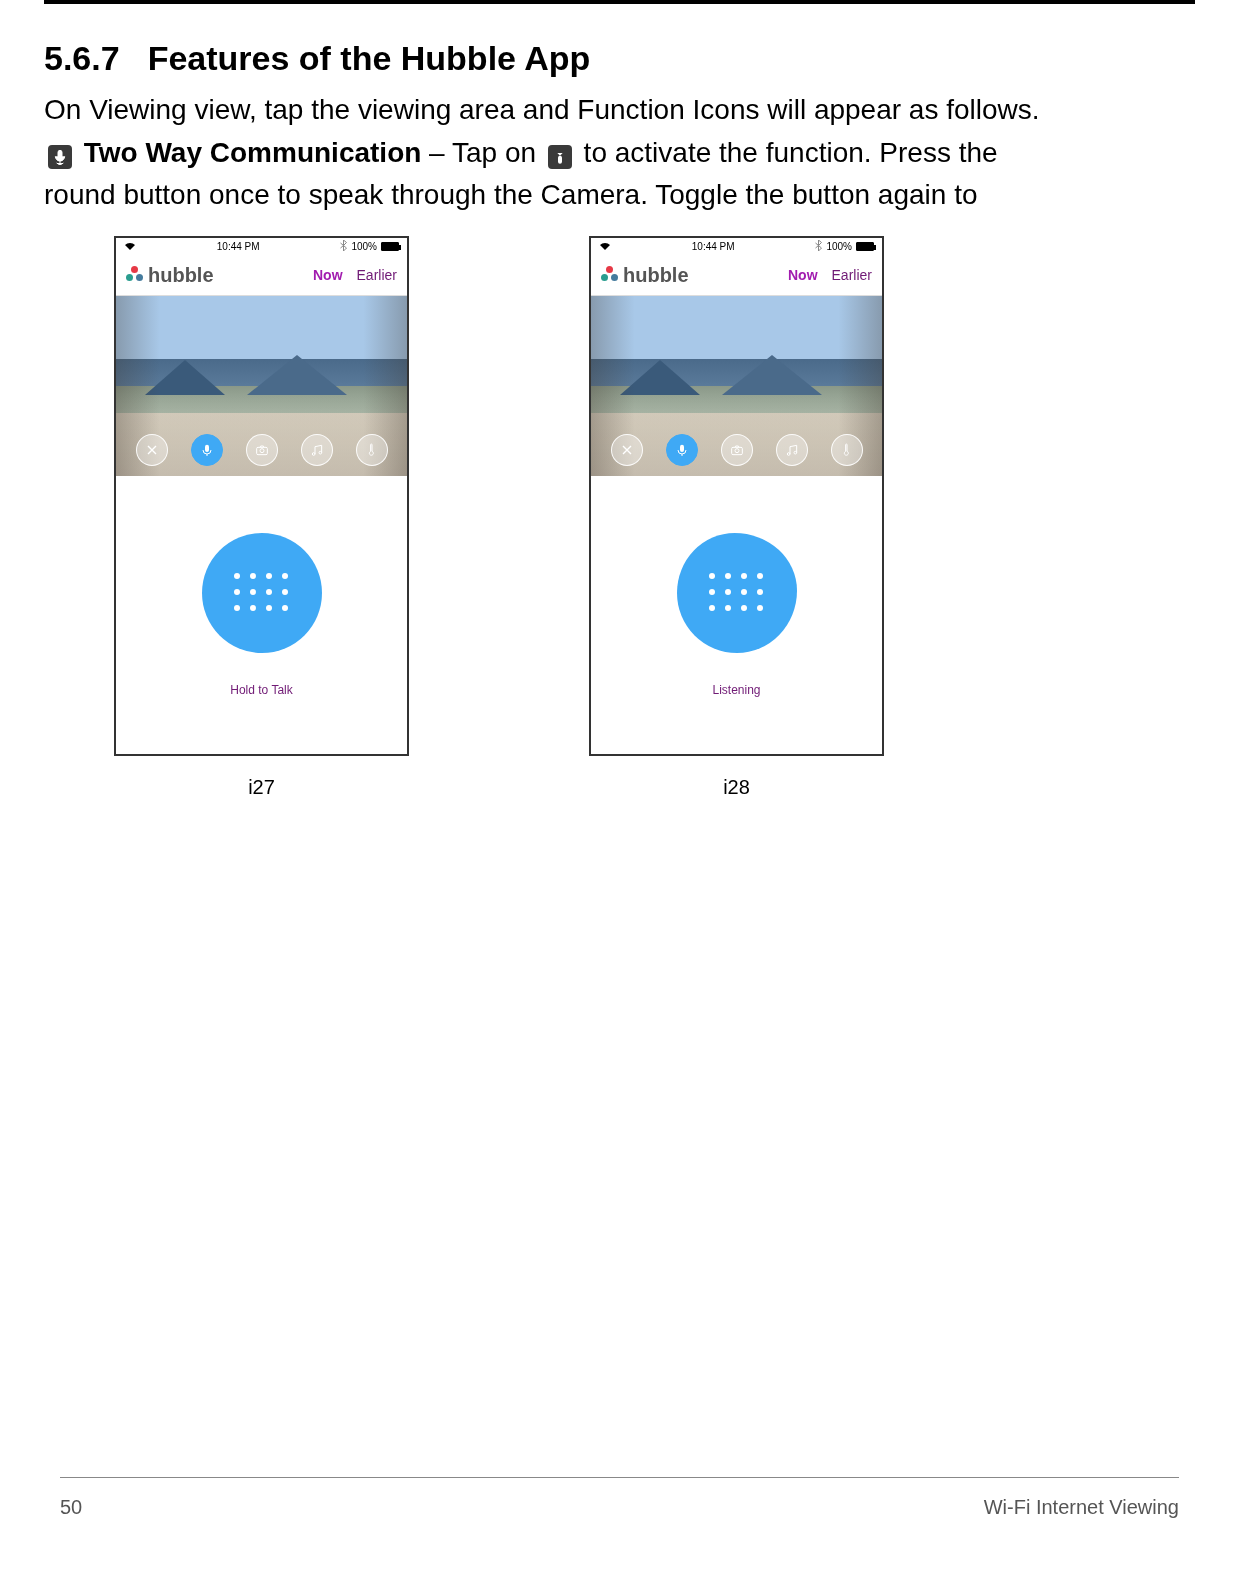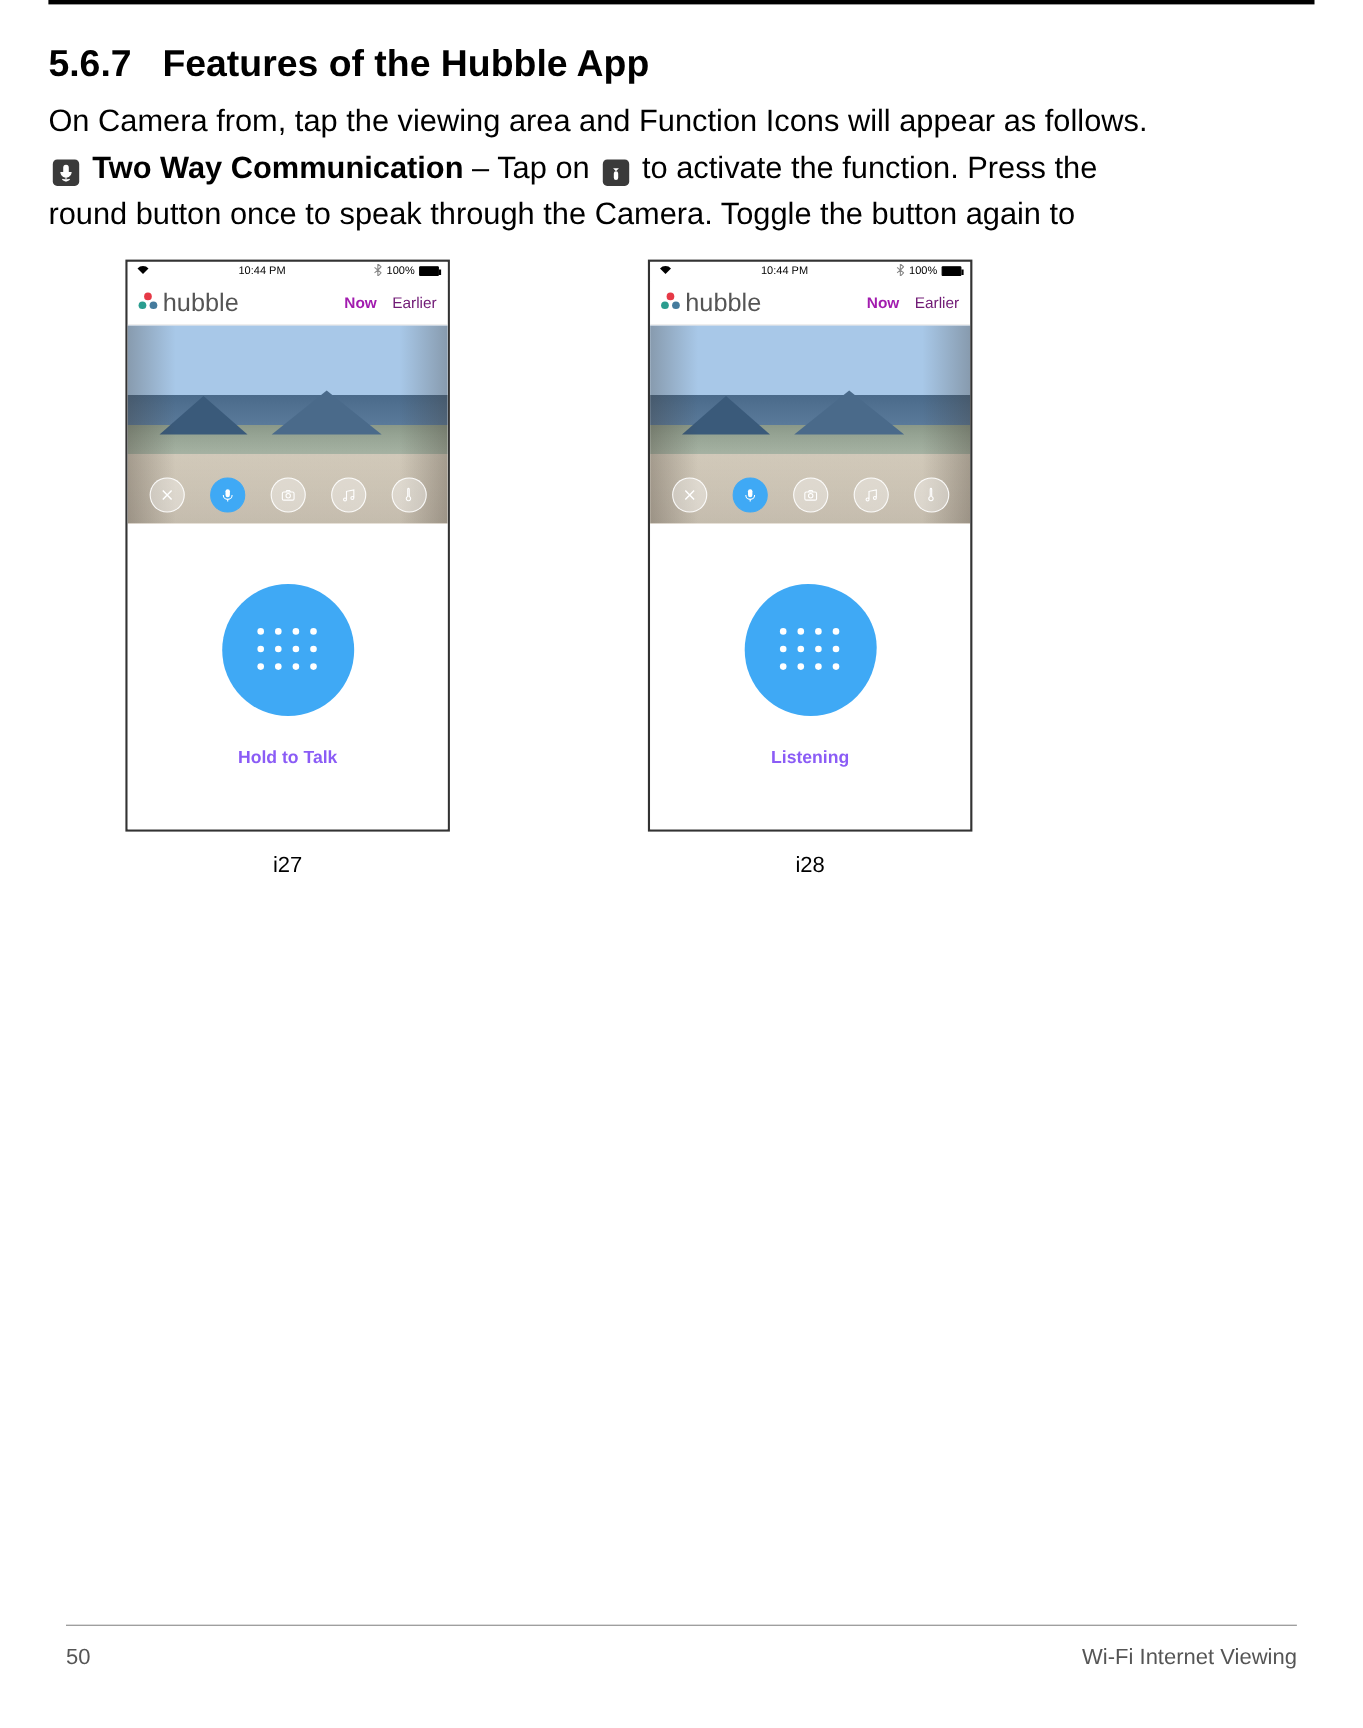--- a/index.html
+++ b/index.html
@@ -80,22 +80,22 @@
       border-bottom: 1px solid #ddd;
       display: flex;
       align-items: center;
       justify-content: space-between;
       padding: 0 10px;
     }
     .hubble-logo {
       display: flex;
       align-items: center;
       gap: 4px;
-      font-size: 23px;
-      font-weight: 400;
+      font-size: 20px;
+      font-weight: 700;
       color: #555;
     }
     .logo-dots {
       display: inline-block;
       position: relative;
       width: 18px;
       height: 18px;
     }
     .logo-dots span {
       position: absolute;
@@ -199,23 +199,23 @@
       grid-template-columns: repeat(4, 8px);
       grid-template-rows: repeat(3, 8px);
       gap: 8px;
     }
     .dot-grid span {
       width: 6px; height: 6px;
       background: #fff;
       border-radius: 50%;
     }
     .talk-label {
-      font-size: 16px;
-      color: #8b5cf6;
-      font-weight: 700;
+      font-size: 12px;
+      color: #701a75;
+      font-weight: 400;
     }
     .caption {
       font-size: 20px;
       margin-top: 20px;
     }
     .footer {
       position: absolute;
       bottom: 52px;
       left: 60px;
       right: 60px;
@@ -245,21 +245,21 @@
 </head>
 <body>
 
 <div class="page">
   <div class="top-rule"></div>
 
   <h2 class="heading">
     <span class="heading-num">5.6.7</span><span>Features of the Hubble App</span>
   </h2>
 
-  <p class="body-text">On Camera from, tap the viewing area and Function Icons will appear as follows.</p>
+  <p class="body-text">On Viewing view, tap the viewing area and Function Icons will appear as follows.</p>
 
   <p class="body-text">
     <span class="inline-icon">
       <svg viewBox="0 0 24 24">
           <path fill="#fff" d="M12 2a3 3 0 0 1 3 3v6a3 3 0 0 1-6 0V5a3 3 0 0 1 3-3zm7 9a7 7 0 0 1-14 0M12 18v3M7 21l5 3 5-3" stroke="#fff" stroke-width="1.5"></path>
           <path fill="#fff" d="M12 14l-4 4h8z"></path>
         </svg>
     </span>
     <span class="bold">Two Way Communication</span><span> – Tap on </span><span class="inline-icon">
       <svg viewBox="0 0 24 24">

